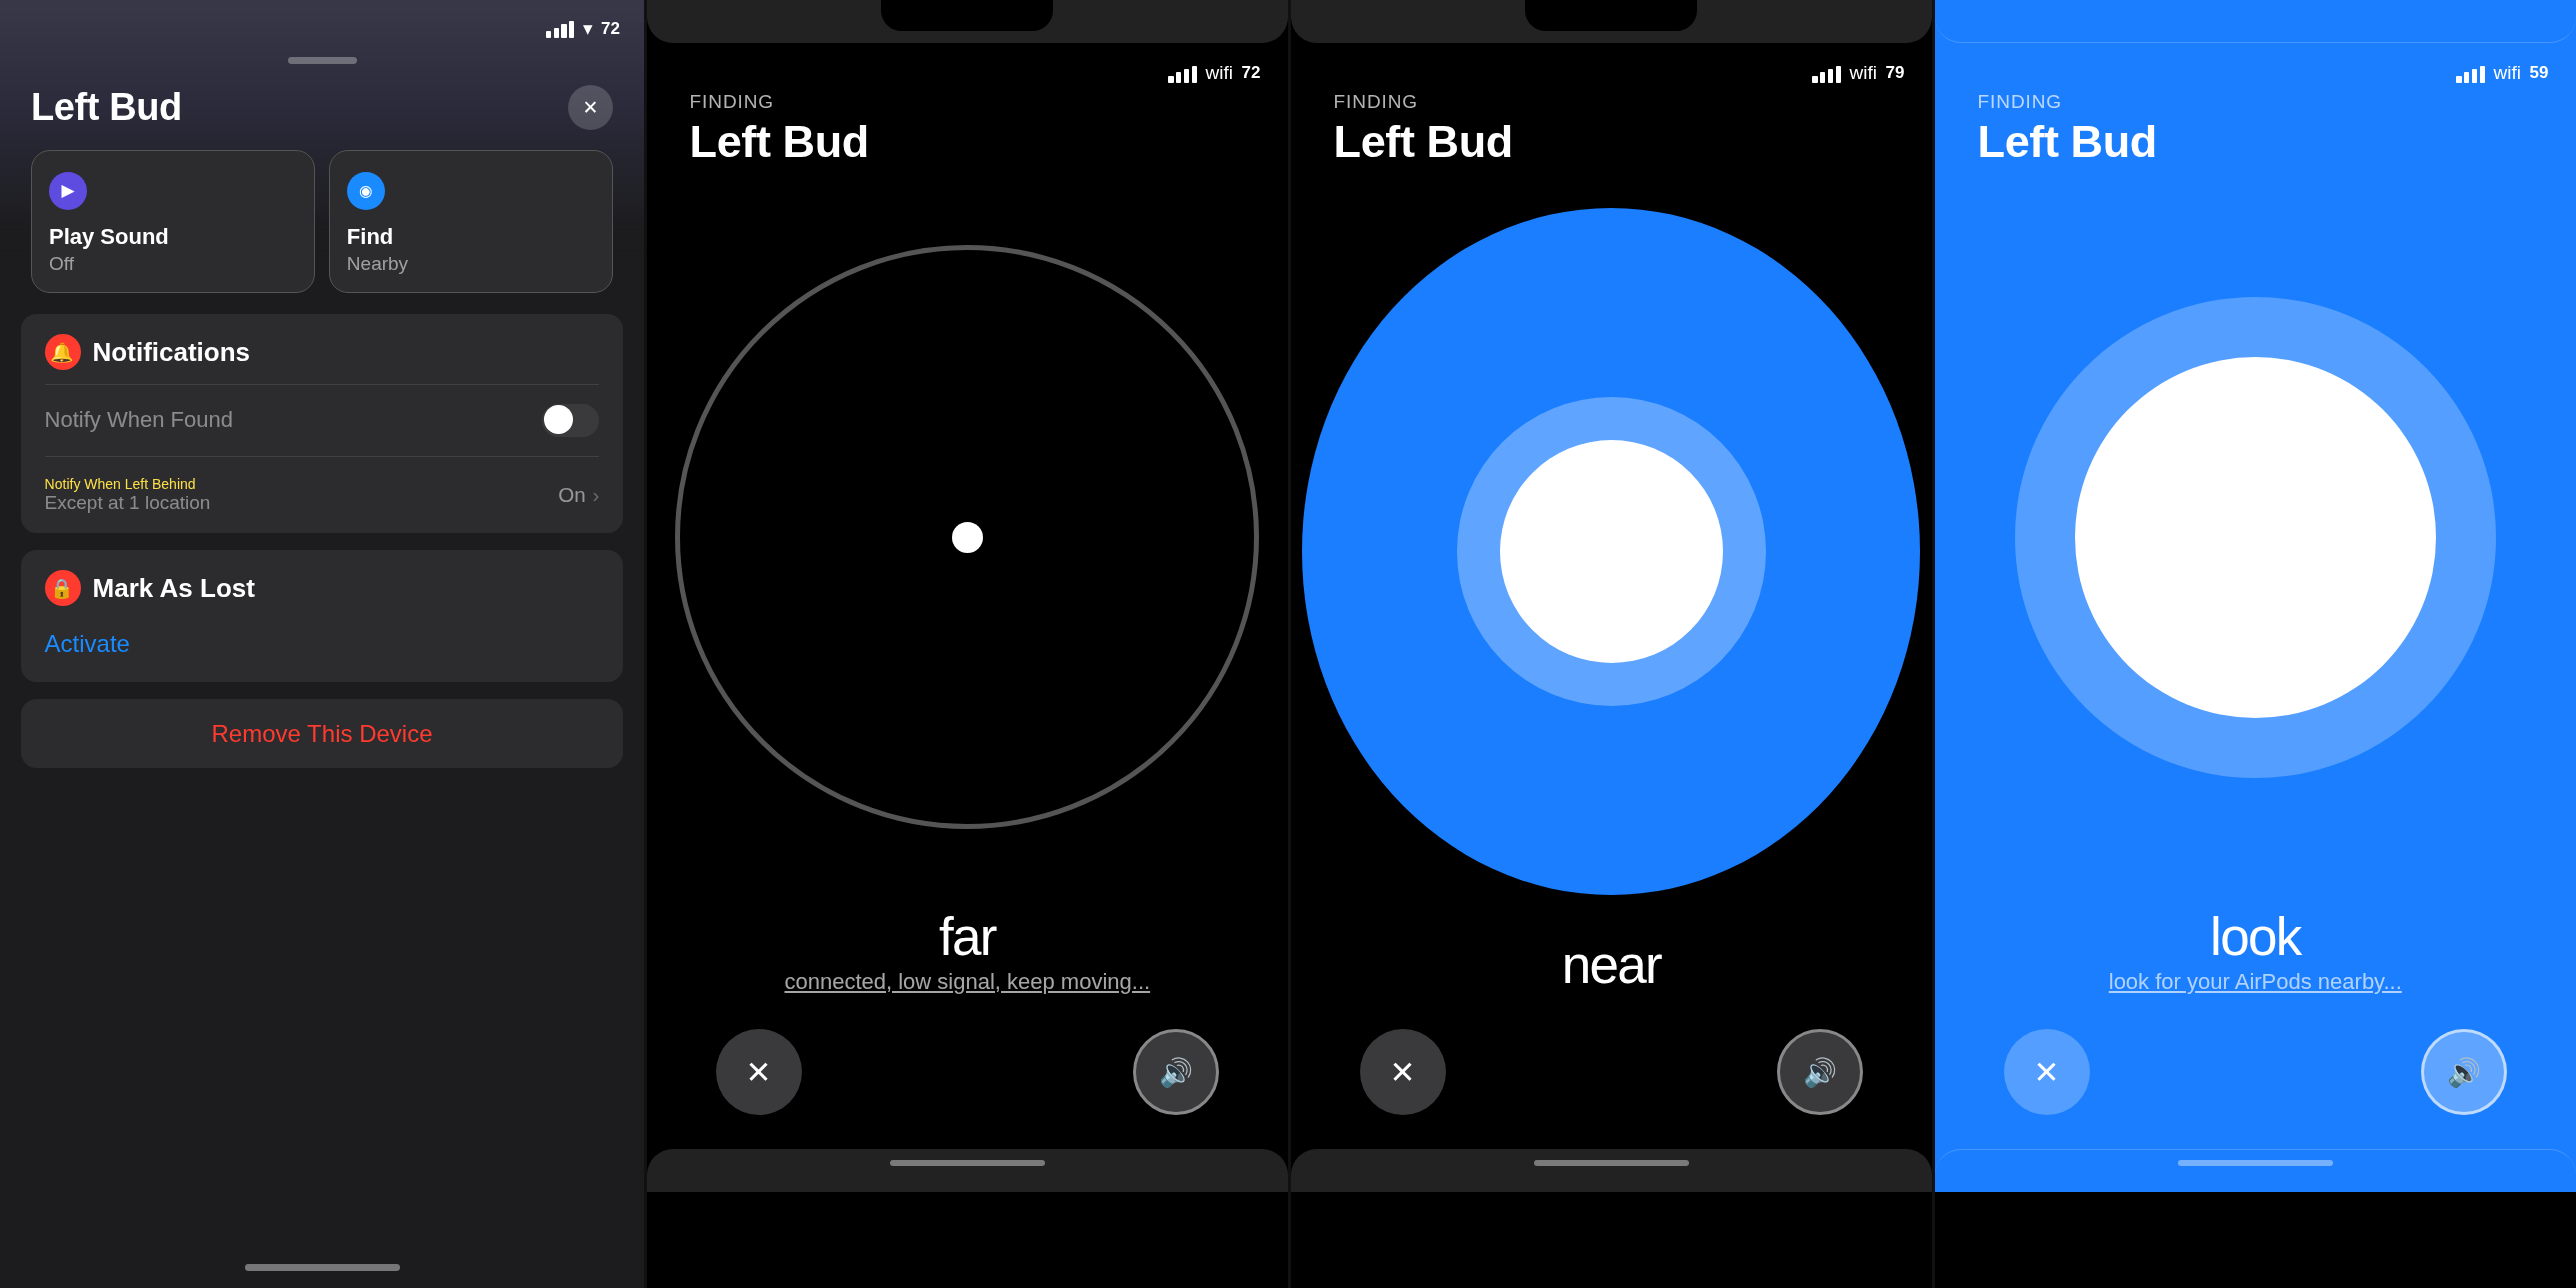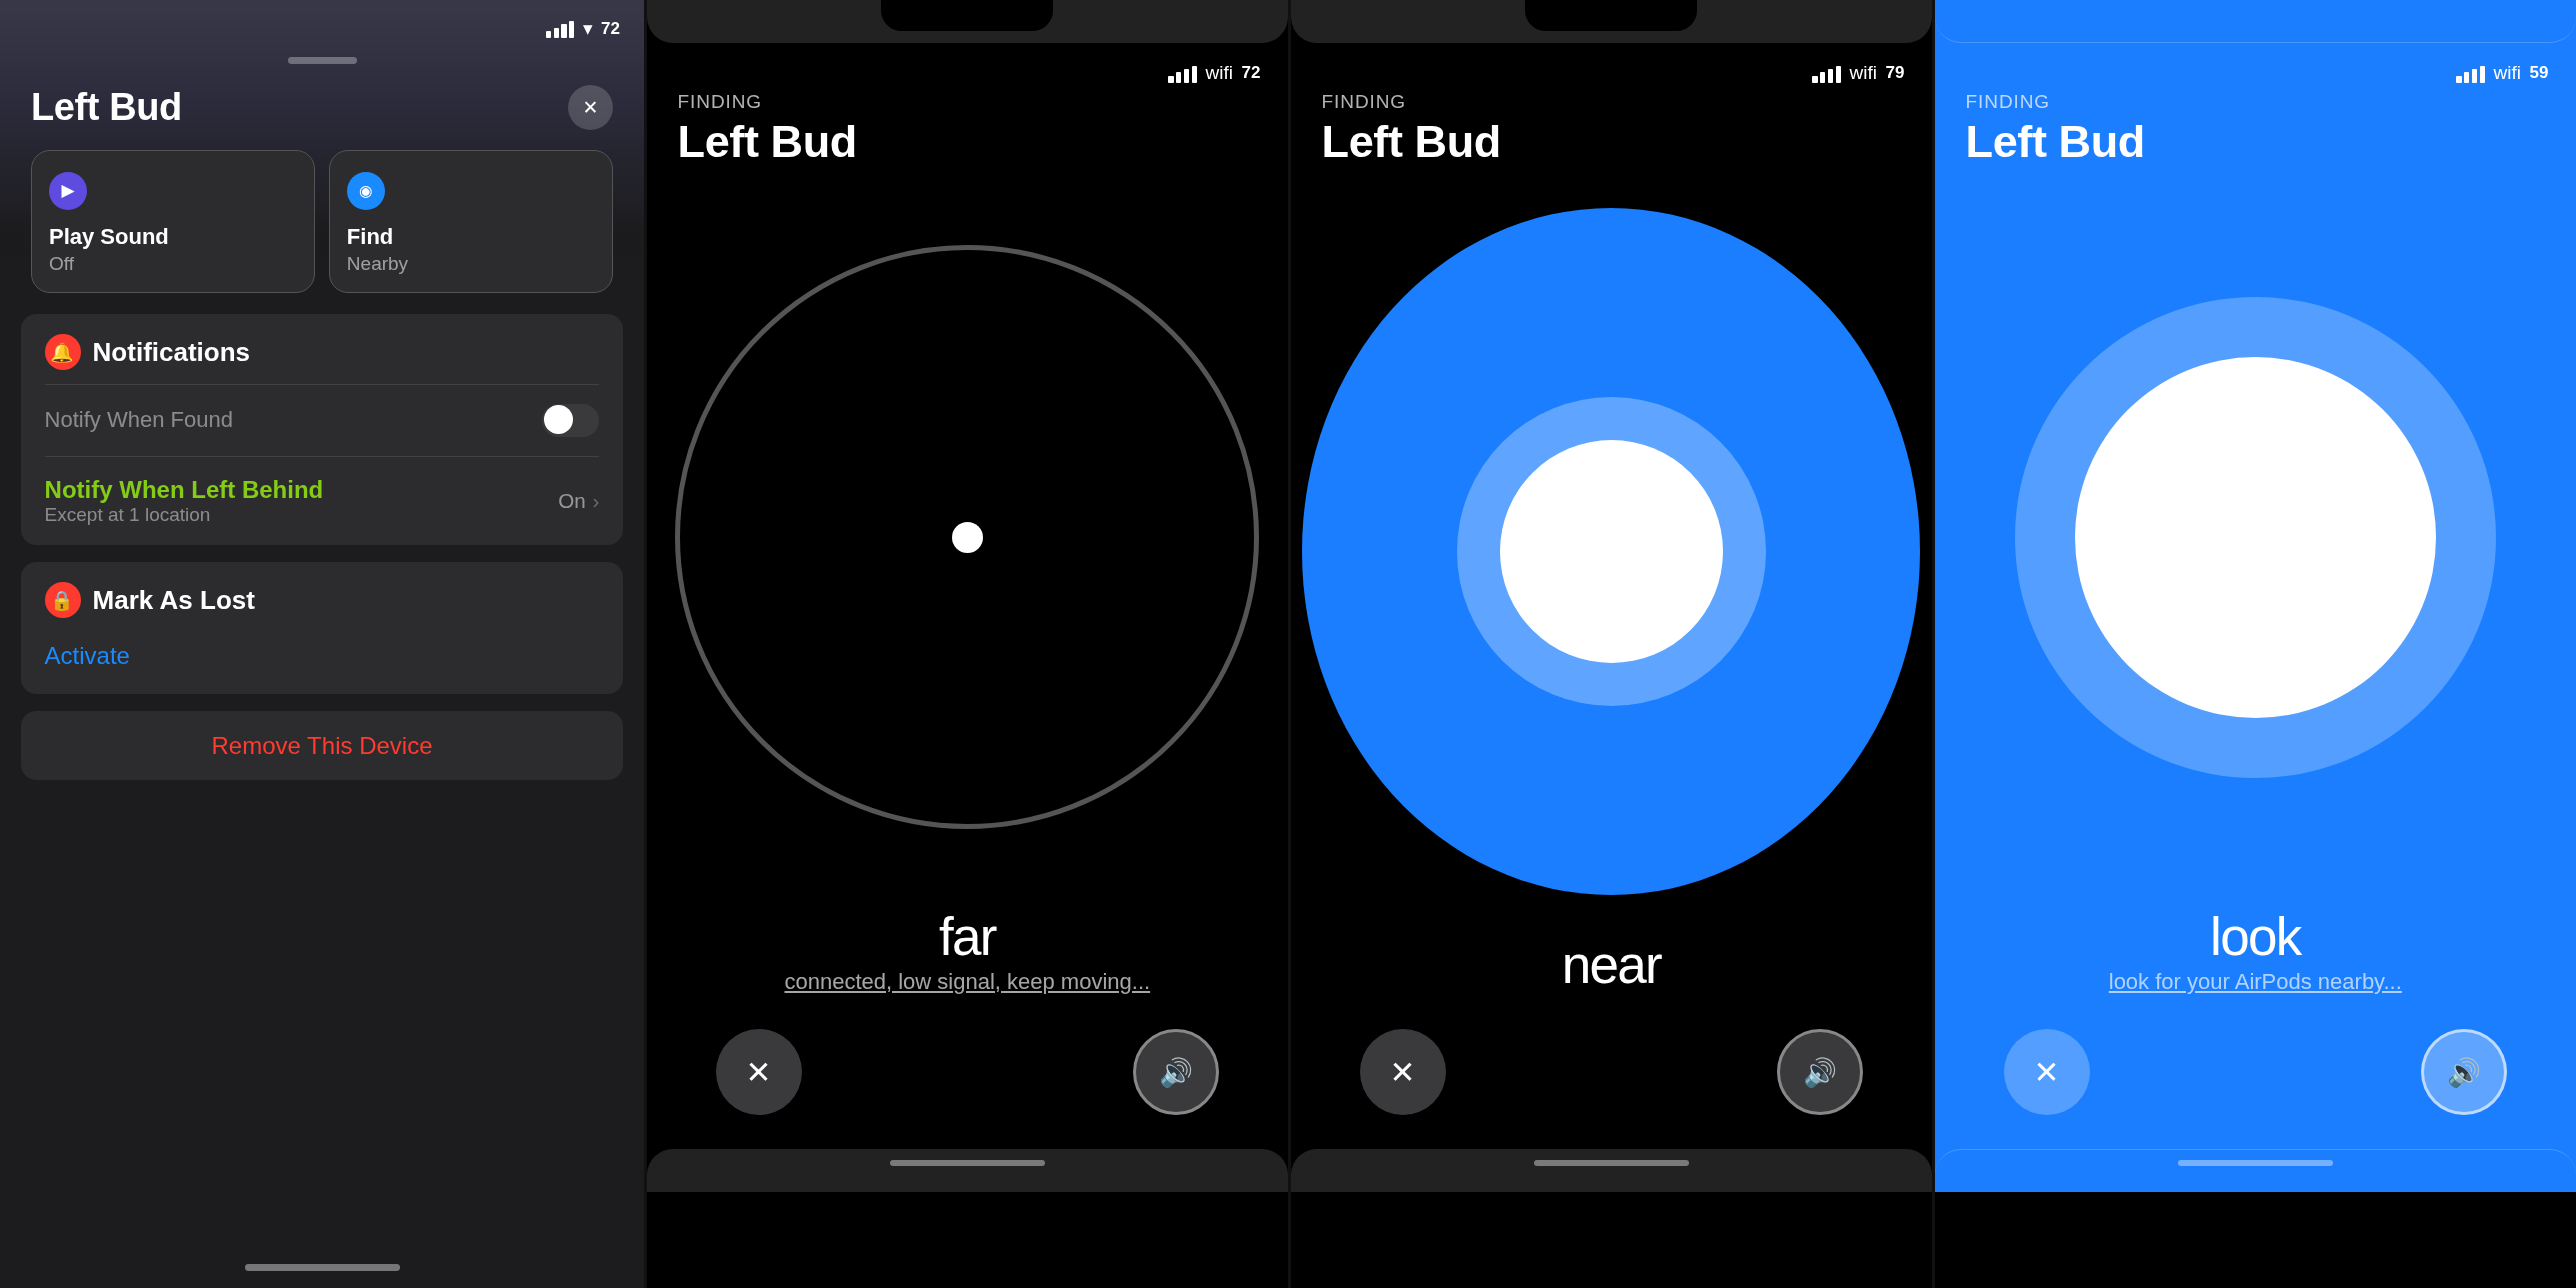--- a/index.html
+++ b/index.html
@@ -189,23 +189,23 @@
       width: 29px;
       height: 29px;
       background: #fff;
       border-radius: 50%;
       position: absolute;
       top: 1.7px;
       left: 1.7px;
     }
 
     .list-row-label-active {
-      color: #84cc16;
-      font-size: 24px;
-      font-weight: 700;
+      color: #fde047;
+      font-size: 14px;
+      font-weight: 400;
     }
 
     .list-row-sublabel {
       color: rgba(255,255,255,0.45);
       font-size: 19px;
       margin-top: 0;
     }
 
     .row-right {
       display: flex;
@@ -298,20 +298,21 @@
       color: #fff;
       font-size: 19px;
       position: relative;
       z-index: 10;
     }
 
     .find-header {
       padding: 6.9px 31px 0;
       position: relative;
       z-index: 10;
+      margin-left: 12px;
     }
 
     .finding-label {
       color: rgba(255,255,255,0.7);
       font-size: 19px;
       text-transform: uppercase;
       letter-spacing: 0.9px;
       font-weight: 500;
     }
 

